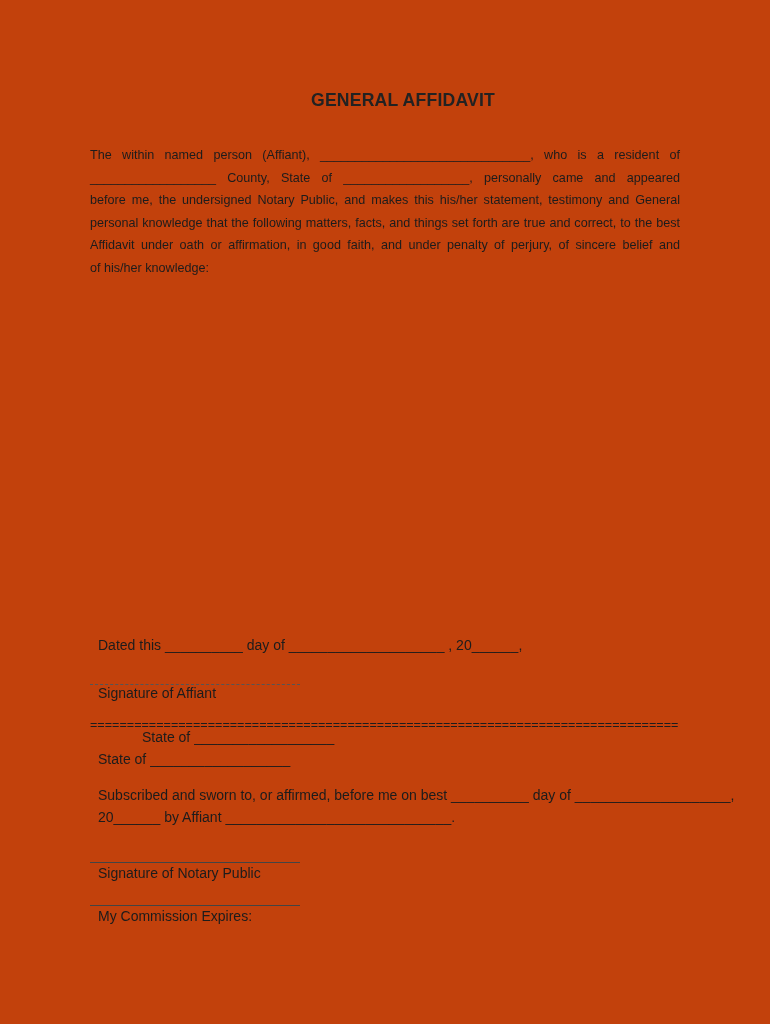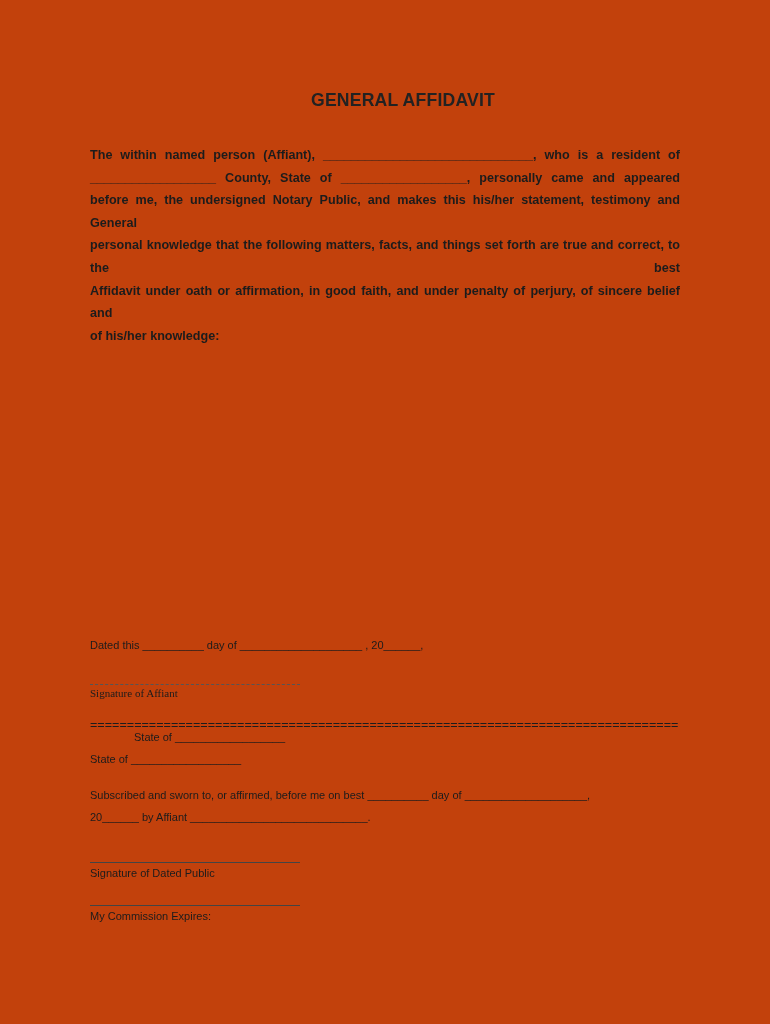--- a/index.html
+++ b/index.html
@@ -30,31 +30,30 @@
     color: #222222;
     letter-spacing: 0.2px;
   }
   .intro-para {
     position: absolute;
     top: 144px;
     left: 90px;
     width: 590px;
     font-size: 12.6px;
     line-height: 22.6px;
-    font-weight: bold;
   }
   .pline { min-height: 22.6px; }
   .pline.just {
     text-align: justify;
     text-align-last: justify;
   }
   .tline {
     position: absolute;
-    left: 90px;
-    font-size: 11px;
+    left: 98px;
+    font-size: 14px;
     line-height: 16px;
     white-space: nowrap;
   }
   .rule {
     position: absolute;
     left: 90px;
     width: 210px;
     height: 0;
   }
   .rule.dashed { border-top: 1px dashed #555555; }
@@ -66,21 +65,21 @@
     width: 592px;
     overflow: hidden;
     white-space: nowrap;
     font-size: 12.6px;
     line-height: 16px;
     letter-spacing: 0;
   }
   
   .pos-dated        { top: 637px; }
   .pos-aff-line     { top: 684px; }
-  .pos-aff-label    { top: 685px; font-family: Liberation Serif, serif; }
+  .pos-aff-label    { top: 685px; }
   .pos-state        { top: 729px; margin-left: 44px; }
   .pos-county       { top: 751px; }
   .pos-sub1         { top: 787px; }
   .pos-sub2         { top: 809px; }
   .pos-notline      { top: 862px; }
   .pos-notlabel     { top: 865px; }
   .pos-comline      { top: 905px; }
   .pos-comlabel     { top: 908px; }
 </style>
 </head>
@@ -110,19 +109,19 @@
   <div class="tline pos-state">State of __________________</div>
 
   <div class="tline pos-county">State of __________________</div>
 
   <div class="tline pos-sub1">Subscribed and sworn to, or affirmed, before me on best __________ day of ____________________,</div>
 
   <div class="tline pos-sub2">20______ by Affiant _____________________________.</div>
 
   <div class="rule solid pos-notline"></div>
 
-  <div class="tline pos-notlabel">Signature of Dated Public</div>
+  <div class="tline pos-notlabel">Signature of Notary Public</div>
 
   <div class="rule solid pos-comline"></div>
 
   <div class="tline pos-comlabel">My Commission Expires:</div>
 
 </div>
 
 </body></html>

